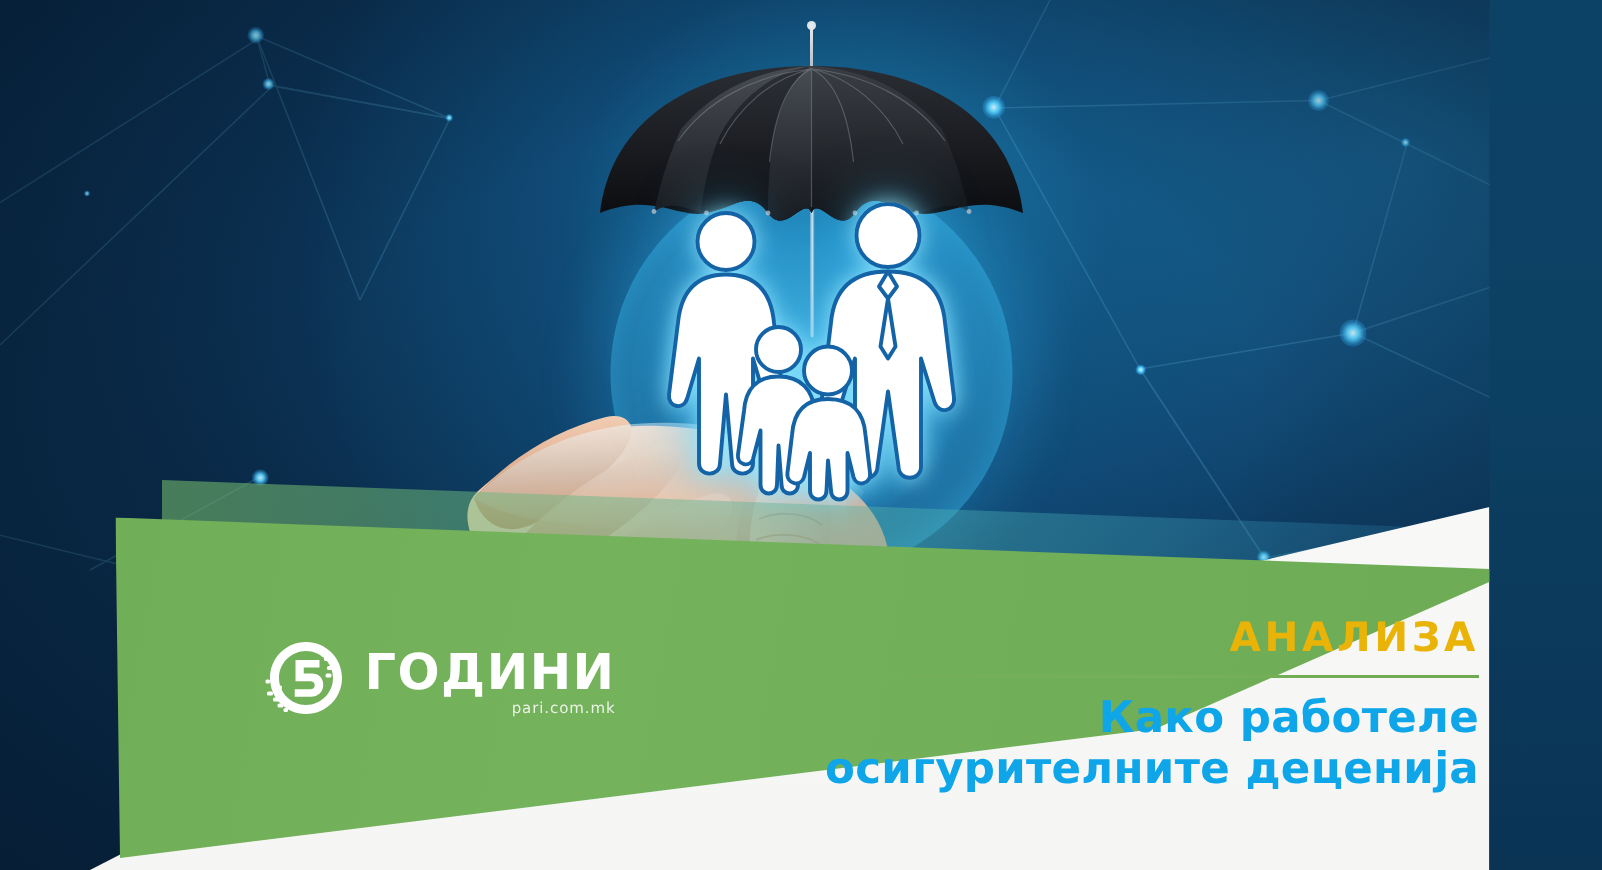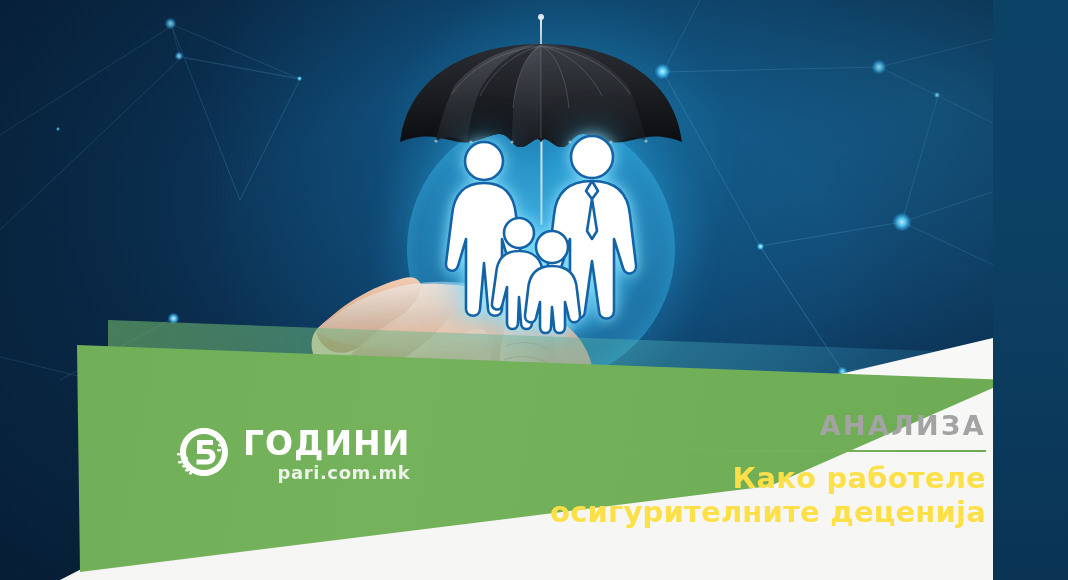--- a/index.html
+++ b/index.html
@@ -93,37 +93,36 @@
   
   .logo{position:absolute;left:175px;top:425px;display:flex;align-items:center;gap:10px;}
   .logo-mark{width:58px;height:58px;flex:0 0 58px;}
   .logo-mark svg{width:100%;height:100%;display:block;}
   .logo-text{display:flex;flex-direction:column;align-items:flex-end;line-height:1;}
   .logo-word{
     font-size:33px;font-weight:700;color:#ffffff;letter-spacing:1px;
     font-family:"DejaVu Sans", sans-serif;
   }
   .logo-sub{
-    font-size:18px;color:#f2f6ef;letter-spacing:.6px;margin-top:4px;opacity:.95;
+    font-size:10px;color:#f2f6ef;letter-spacing:.6px;margin-top:4px;opacity:.95;
     font-family:"DejaVu Sans", sans-serif;
-    font-weight:bold;
   }
 
   
   .textblock{position:absolute;right:82px;top:412px;width:470px;text-align:right;}
   .kicker{
-    font-size:27px;font-weight:700;letter-spacing:2.4px;color:#a3a3a3;
+    font-size:27px;font-weight:700;letter-spacing:2.4px;color:#eab308;
     font-family:"DejaVu Sans", sans-serif;line-height:1;
   }
   .rule{
     height:2px;margin:11px 0 10px auto;width:445px;
     background:linear-gradient(90deg,rgba(118,176,88,0) 0%,rgba(118,176,88,.75) 18%,#76b058 55%,#6fa951 100%);
   }
   .headline{
-    font-size:29px;font-weight:700;color:#fde047;line-height:1.16;letter-spacing:.2px;
+    font-size:29px;font-weight:700;color:#0ea5e9;line-height:1.16;letter-spacing:.2px;
     font-family:"DejaVu Sans", sans-serif;
   }
   .headline span{display:block;}
 </style>
 </head>
 <body>
 
 <div id="stage">
 
   <div class="bg-base"></div>

